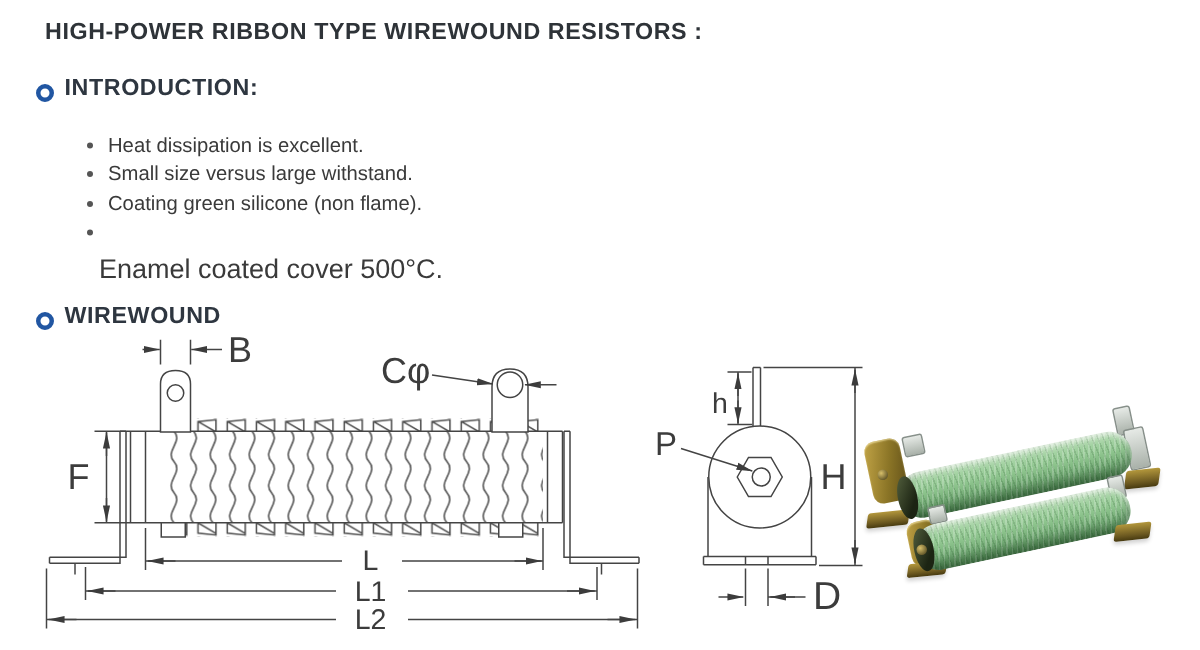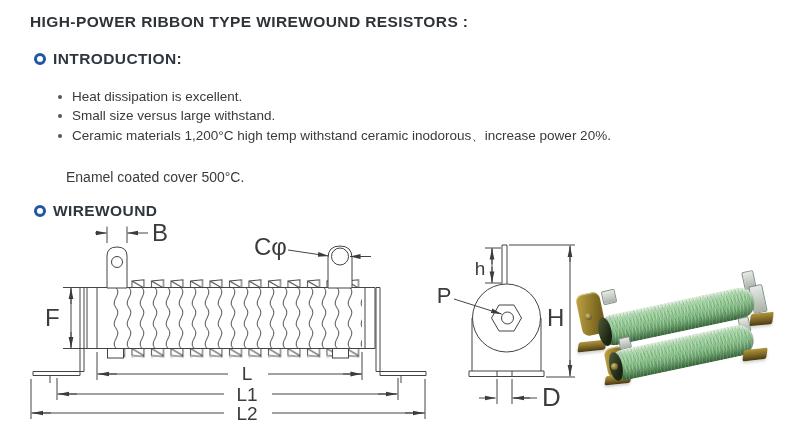--- a/index.html
+++ b/index.html
@@ -1,28 +1,28 @@
 <!DOCTYPE html>
 <html><head>
 <meta charset="utf-8">
 <style>
   html,body{margin:0;padding:0;background:#ffffff;}
   .page{position:relative;width:800px;height:433px;background:#ffffff;overflow:hidden;
         font-family:"Liberation Sans","DejaVu Sans",sans-serif;}
   .title{position:absolute;left:30px;top:13px;font-size:15.5px;font-weight:bold;
          color:#2e3338;letter-spacing:.4px;white-space:nowrap;}
-  .section-head{position:absolute;left:34px;display:flex;align-items:center;gap:7px;}
+  .section-head{position:absolute;left:24px;display:flex;align-items:flex-end;gap:7px;}
   .section-head .ring{width:6px;height:6px;border:3.5px solid #2156a2;border-radius:50%;
          background:#fff;display:inline-block;flex:0 0 auto;}
   .section-head .head-text{font-size:15.5px;font-weight:bold;color:#2e3640;letter-spacing:.4px;white-space:nowrap;}
   .bullets{position:absolute;left:48px;top:81px;margin:6px;padding:0;list-style:none;}
   .bullets li{position:relative;padding-left:18px;font-size:13.5px;color:#3a3a3a;
          line-height:19.3px;white-space:nowrap;}
   .bullets .dot{position:absolute;left:4px;top:8px;width:4px;height:4px;border-radius:50%;background:#555;}
-  .note{position:absolute;left:66px;top:169px;font-size:14px;color:#3a3a3a;white-space:nowrap;}
+  .note{position:absolute;left:66px;top:169px;font-size:18px;color:#3a3a3a;white-space:nowrap;}
   .diagram{position:absolute;left:25px;top:222px;}
   .diagram text{fill:#3c3c3c;font-family:"Liberation Sans","DejaVu Sans",sans-serif;}
   
   .photo{position:absolute;left:575px;top:255px;width:225px;height:178px;}
   .photo *{position:absolute;}
   .cyl{border-radius:16px;
     background:
       repeating-linear-gradient(100deg, rgba(255,255,255,.20) 0 1px, rgba(0,0,0,0) 1px 3.5px),
       repeating-linear-gradient(80deg, rgba(25,70,30,.16) 0 1px, rgba(0,0,0,0) 1px 3.5px),
       linear-gradient(to bottom,#c7e2c4 0%,#a3d2a2 22%,#8bc28b 48%,#74ab76 72%,#5d925f 90%,#517f53 100%);
@@ -47,21 +47,22 @@
   <div class="title">HIGH-POWER RIBBON TYPE WIREWOUND RESISTORS :</div>
 
   <div class="section-head" style="top:50px">
     <span class="ring"></span>
     <span class="head-text">INTRODUCTION:</span>
   </div>
 
   <ul class="bullets">
     <li><span class="dot"></span><span>Heat dissipation is excellent.</span></li>
     <li><span class="dot"></span><span>Small size versus large withstand.</span></li>
-    <li><span class="dot"></span><span>Ceramic materials 1,200°C high temp withstand ceramic inodorous、increase power 20%.</span></li>
+    <li><span class="dot"></span><span>Coating green silicone (non flame).</span></li>
+    <li><span class="dot"></span></li>
   </ul>
 
   <div class="note">Enamel coated cover 500°C.</div>
 
   <div class="section-head" style="top:202px">
     <span class="ring"></span>
     <span class="head-text">WIREWOUND</span>
   </div>
 
   <svg class="diagram" width="556" height="211" viewBox="0 0 556 211">

